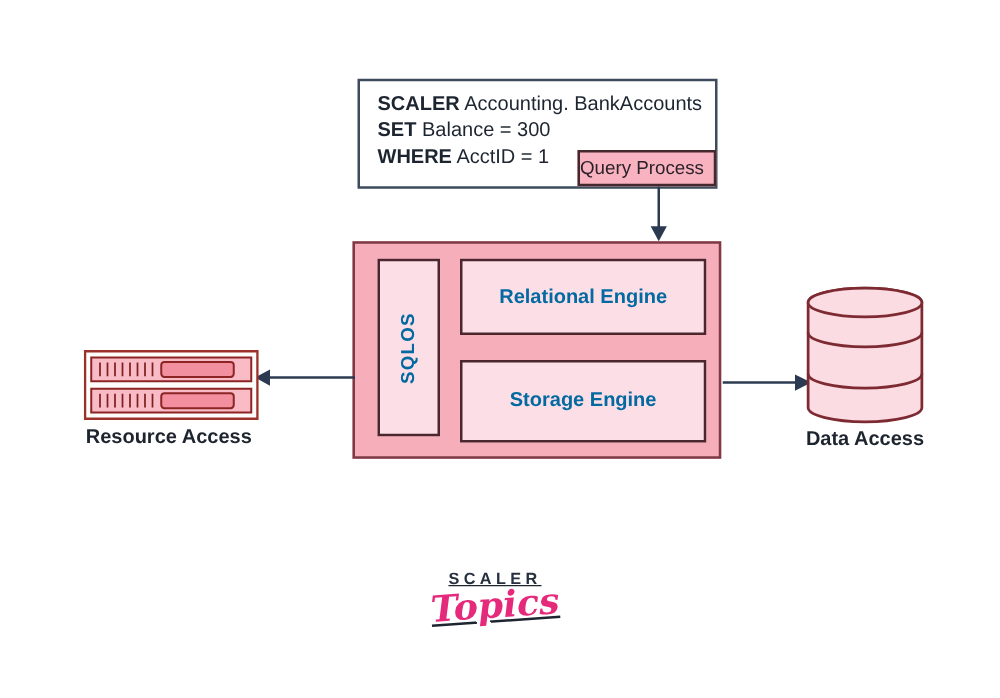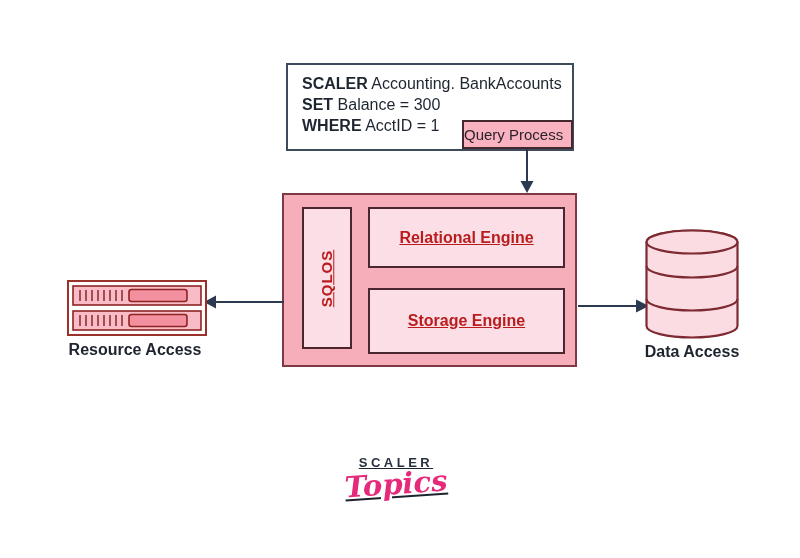--- a/index.html
+++ b/index.html
@@ -22,21 +22,21 @@
     font-size:15px;color:#2a2129;z-index:3;
   }
   
   .engine-box{
     position:absolute;left:282px;top:193px;width:295px;height:174px;
     background:#f7aebb;border:2px solid #7d3a44;box-sizing:border-box;
   }
   .inner-box{
     position:absolute;background:#fcdfe6;border:2px solid #4c262e;box-sizing:border-box;
     display:flex;align-items:center;justify-content:center;
-    font-weight:700;font-size:16px;color:#b91c1c;text-decoration:underline;
+    font-weight:700;font-size:16px;color:#0369a1;
   }
   .sqlos{left:18px;top:12px;width:50px;height:142px;}
   .sqlos .vtext{transform:rotate(-90deg);letter-spacing:1px;font-size:15px;white-space:nowrap;}
   .relational{left:84px;top:12px;width:197px;height:61px;}
   .storage{left:84px;top:93px;width:197px;height:66px;}
   
   .caption{
     position:absolute;left:300px;top:392px;width:200px;text-align:center;
     font-weight:700;font-size:19px;color:#20262e;
   }

